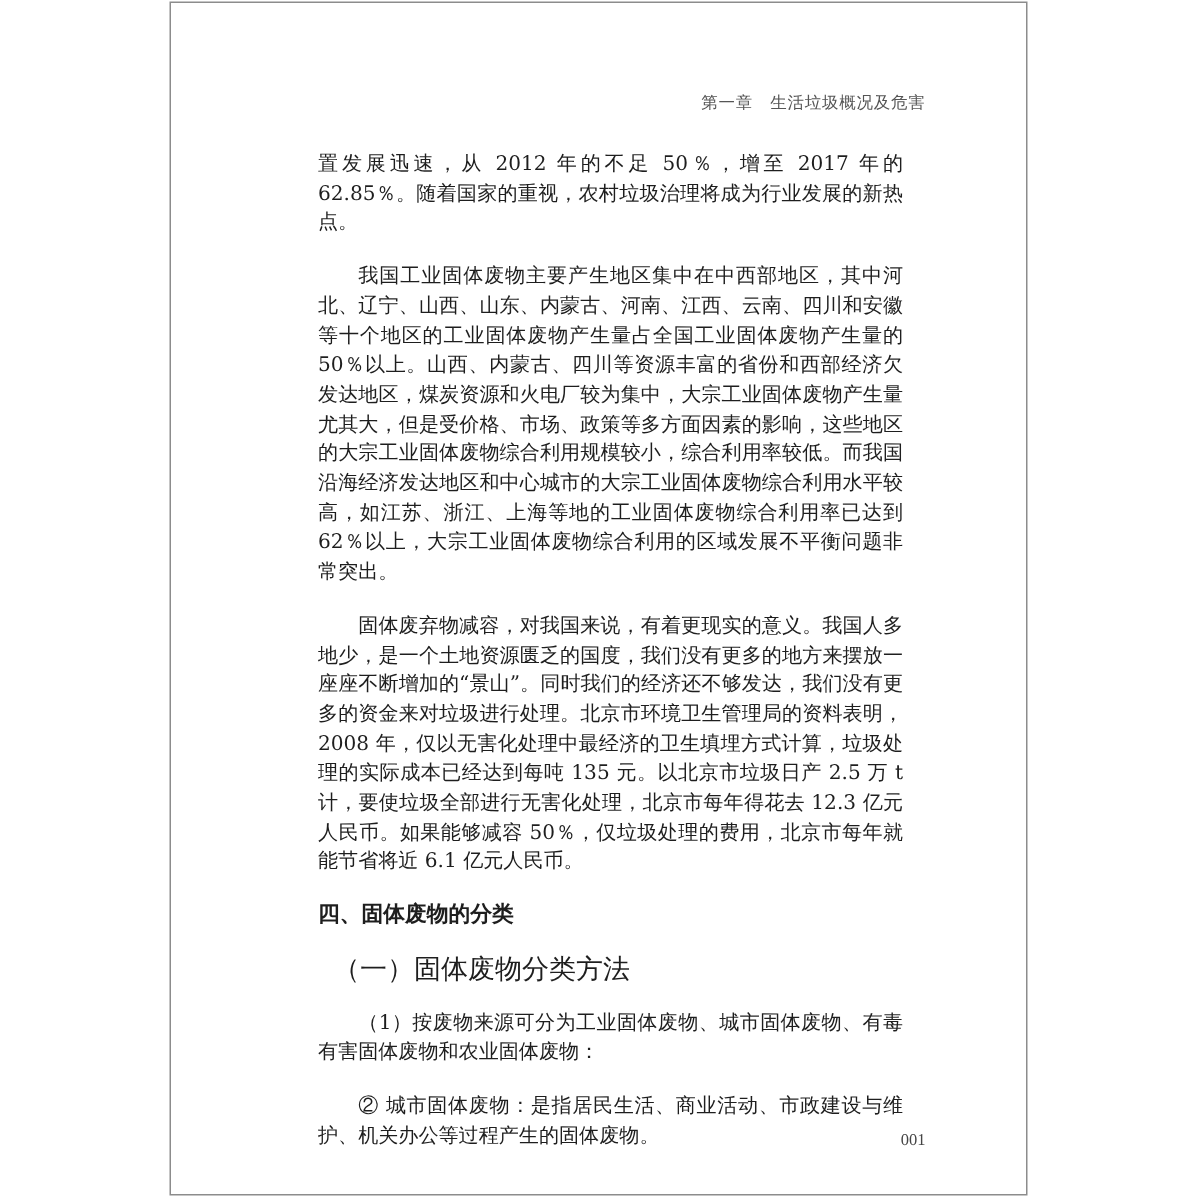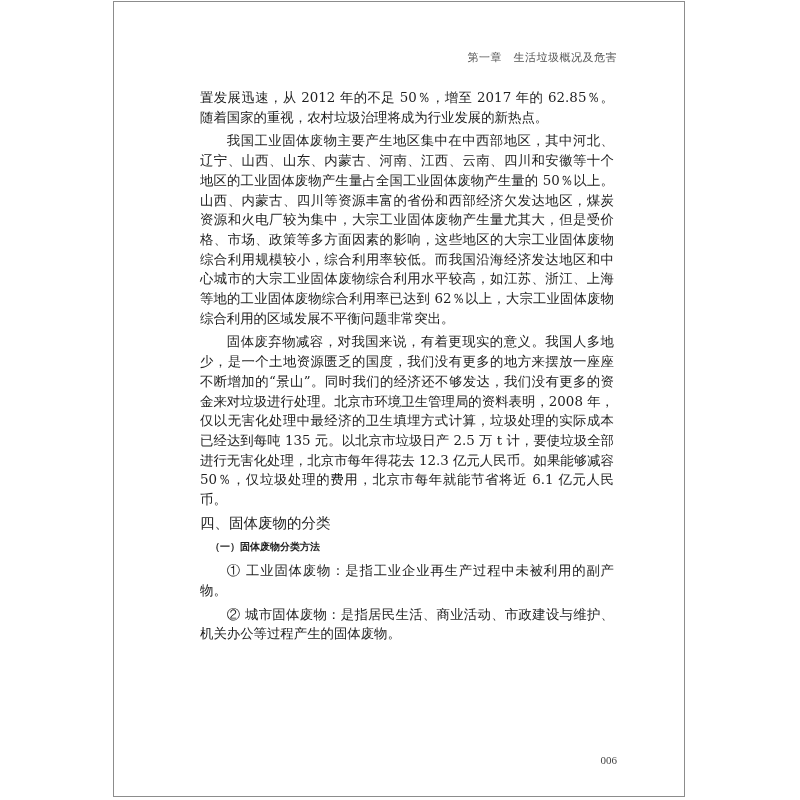--- a/index.html
+++ b/index.html
@@ -21,58 +21,57 @@
       top: 1px;
       width: 572px;
       height: 796px;
       border: 1px solid #8c8c8c;
       background: #ffffff;
       box-sizing: border-box;
     }
     .running-head {
       position: absolute;
       right: 67px;
-      top: 48px;
+      top: 59px;
       font-family: Liberation Mono, monospace;
       font-size: 11px;
       color: #555555;
       letter-spacing: 0.5px;
       white-space: pre;
       margin-left: 13px;
     }
     .body-text {
       position: absolute;
       left: 82px;
       top: 82px;
       width: 422px;
       font-size: 13.4px;
       line-height: 19.7px;
       text-align: justify;
     }
     .body-text p {
-      margin: 4px;
+      margin: 16px;
       text-indent: 2em;
     }
     .body-text p.no-indent {
       text-indent: 0;
     }
     .section-heading {
       font-family: "DejaVu Sans", "Liberation Sans", sans-serif;
-      font-weight: normal;
+      font-weight: bold;
       font-size: 14.5px;
       margin: 14px 0 14px 0;
       text-indent: 0 !important;
       padding-left: 0;
     }
     .sub-heading {
-      font-size: 10px;
+      font-size: 18px;
       margin: 0 0 2px 0;
       text-indent: 0 !important;
       padding-left: 10px;
-      font-weight: bold;
     }
     .page-number {
       position: absolute;
       right: 67px;
       top: 752px;
       font-size: 11px;
       color: #444444;
       font-family: "Liberation Serif", serif;
     }
   </style>
@@ -83,19 +82,19 @@
   <div class="running-head">第一章　生活垃圾概况及危害</div>
 
   <div class="body-text">
     <p class="no-indent">置发展迅速，从 2012 年的不足 50％，增至 2017 年的 62.85％。随着国家的重视，农村垃圾治理将成为行业发展的新热点。</p>
     <p>我国工业固体废物主要产生地区集中在中西部地区，其中河北、辽宁、山西、山东、内蒙古、河南、江西、云南、四川和安徽等十个地区的工业固体废物产生量占全国工业固体废物产生量的 50％以上。山西、内蒙古、四川等资源丰富的省份和西部经济欠发达地区，煤炭资源和火电厂较为集中，大宗工业固体废物产生量尤其大，但是受价格、市场、政策等多方面因素的影响，这些地区的大宗工业固体废物综合利用规模较小，综合利用率较低。而我国沿海经济发达地区和中心城市的大宗工业固体废物综合利用水平较高，如江苏、浙江、上海等地的工业固体废物综合利用率已达到 62％以上，大宗工业固体废物综合利用的区域发展不平衡问题非常突出。</p>
     <p>固体废弃物减容，对我国来说，有着更现实的意义。我国人多地少，是一个土地资源匮乏的国度，我们没有更多的地方来摆放一座座不断增加的“景山”。同时我们的经济还不够发达，我们没有更多的资金来对垃圾进行处理。北京市环境卫生管理局的资料表明，2008 年，仅以无害化处理中最经济的卫生填埋方式计算，垃圾处理的实际成本已经达到每吨 135 元。以北京市垃圾日产 2.5 万 t 计，要使垃圾全部进行无害化处理，北京市每年得花去 12.3 亿元人民币。如果能够减容 50％，仅垃圾处理的费用，北京市每年就能节省将近 6.1 亿元人民币。</p>
 
     <p class="section-heading">四、固体废物的分类</p>
     <p class="sub-heading">（一）固体废物分类方法</p>
 
-    <p>① 工业固体废物：是指工业企业再生产过程中未被利用的副产物。</p>
+    <p>（1）按废物来源可分为工业固体废物、城市固体废物、有毒有害固体废物和农业固体废物：</p>
     <p>② 城市固体废物：是指居民生活、商业活动、市政建设与维护、机关办公等过程产生的固体废物。</p>
 
   </div>
 
-  <div class="page-number">006</div>
+  <div class="page-number">001</div>
 </div>
 
 </body></html>

